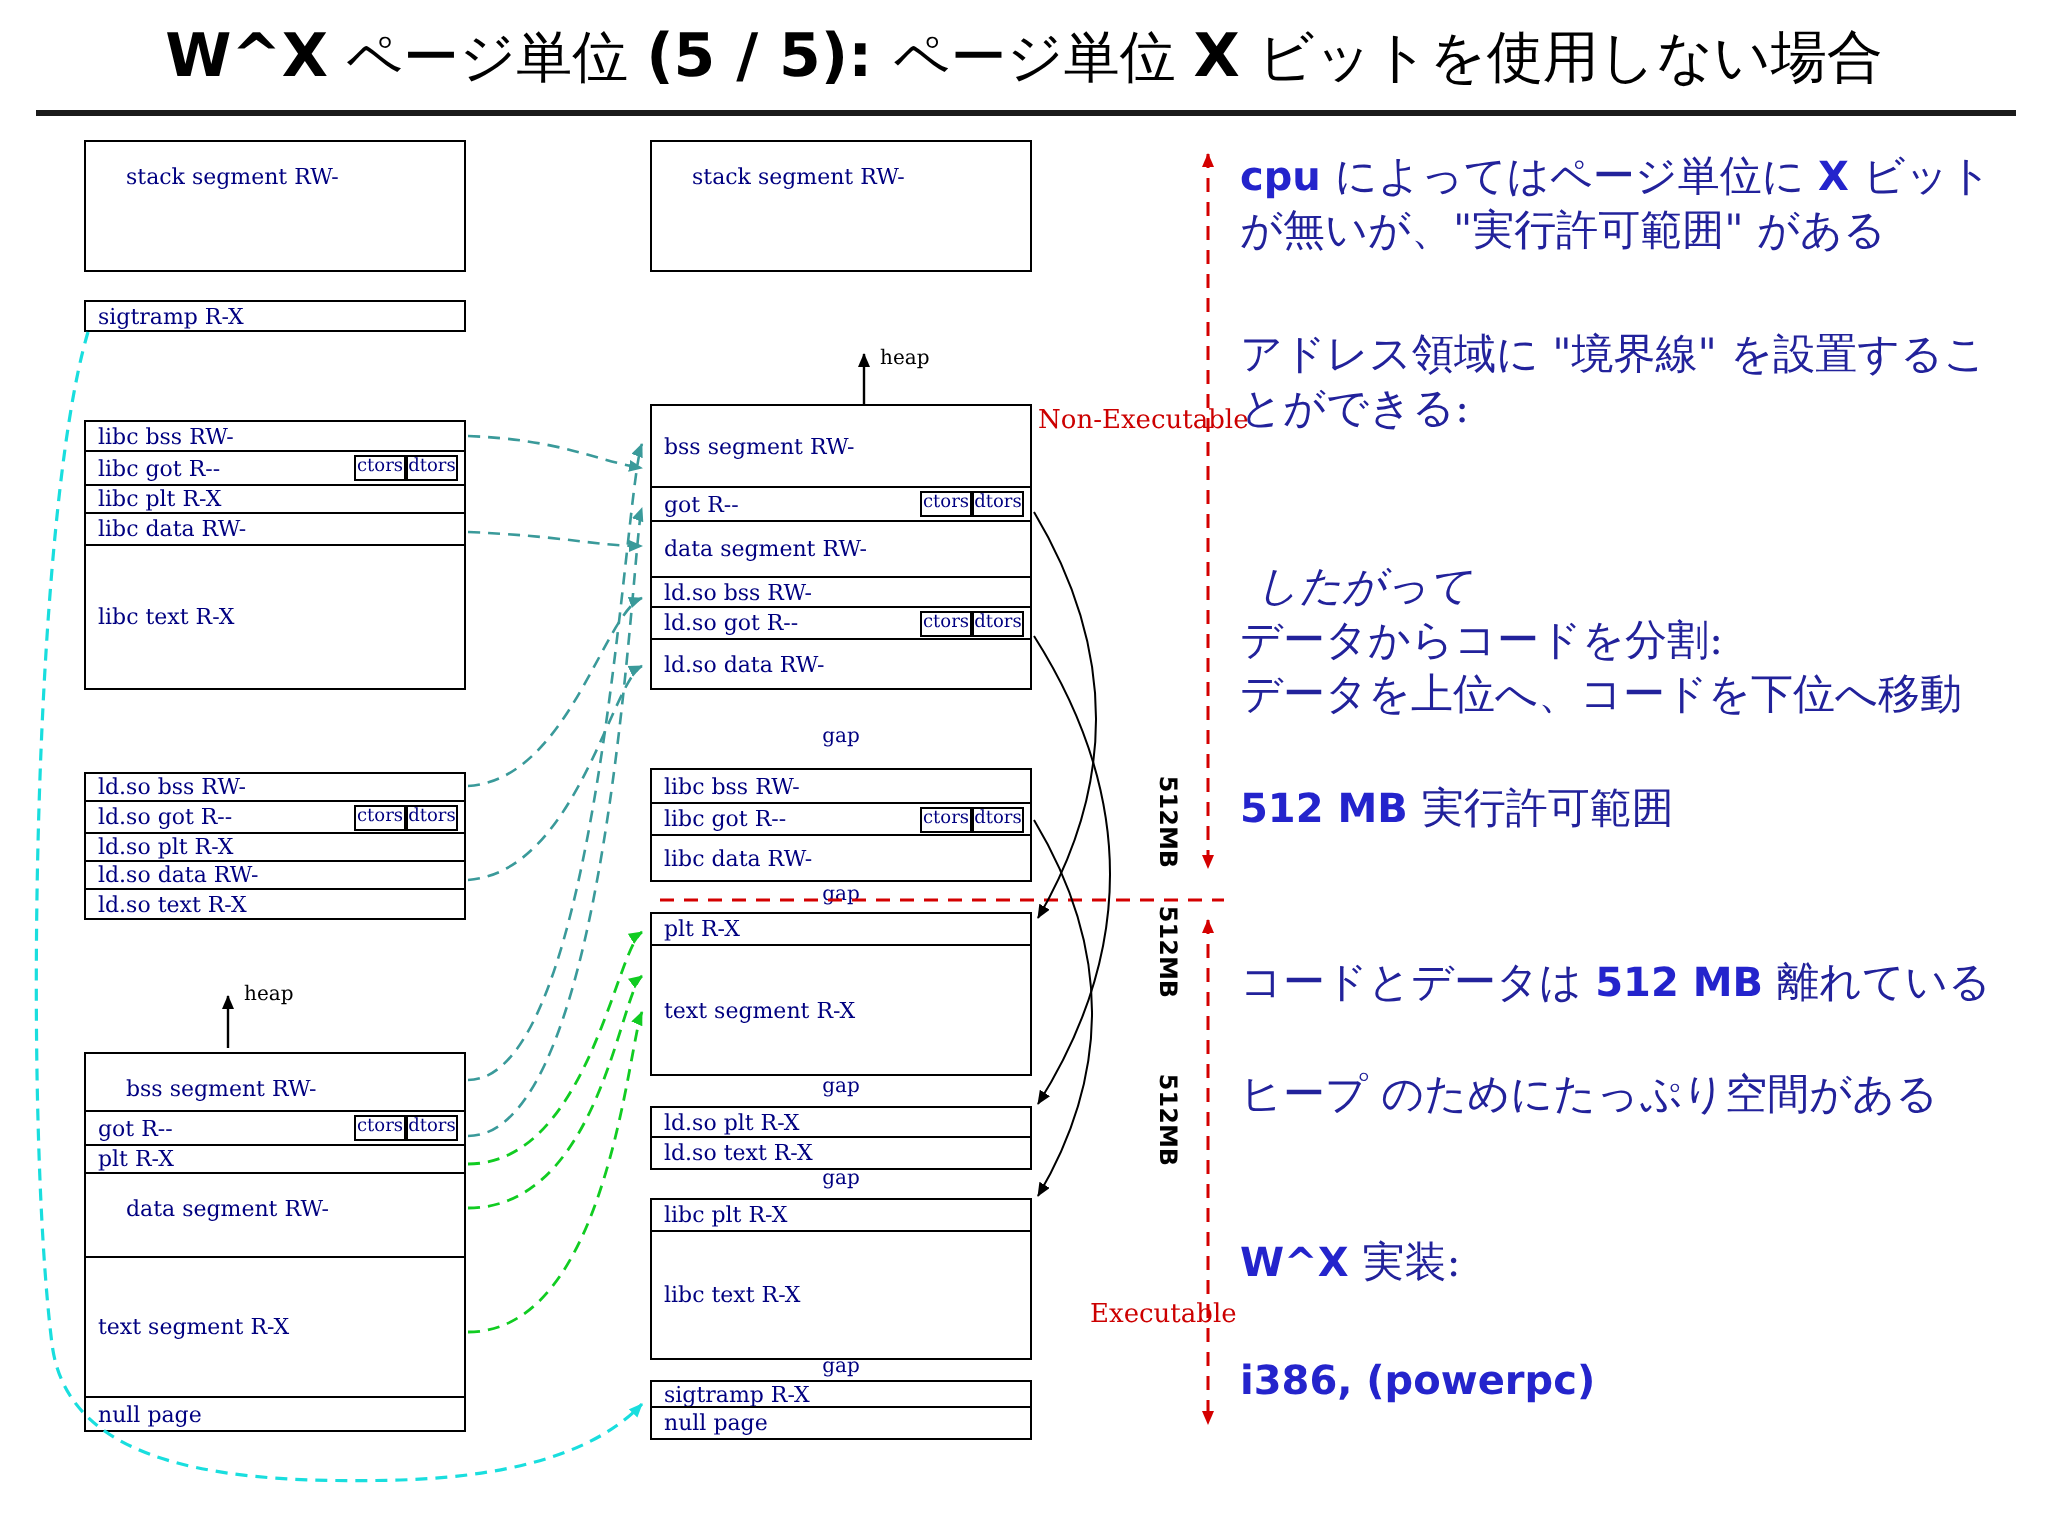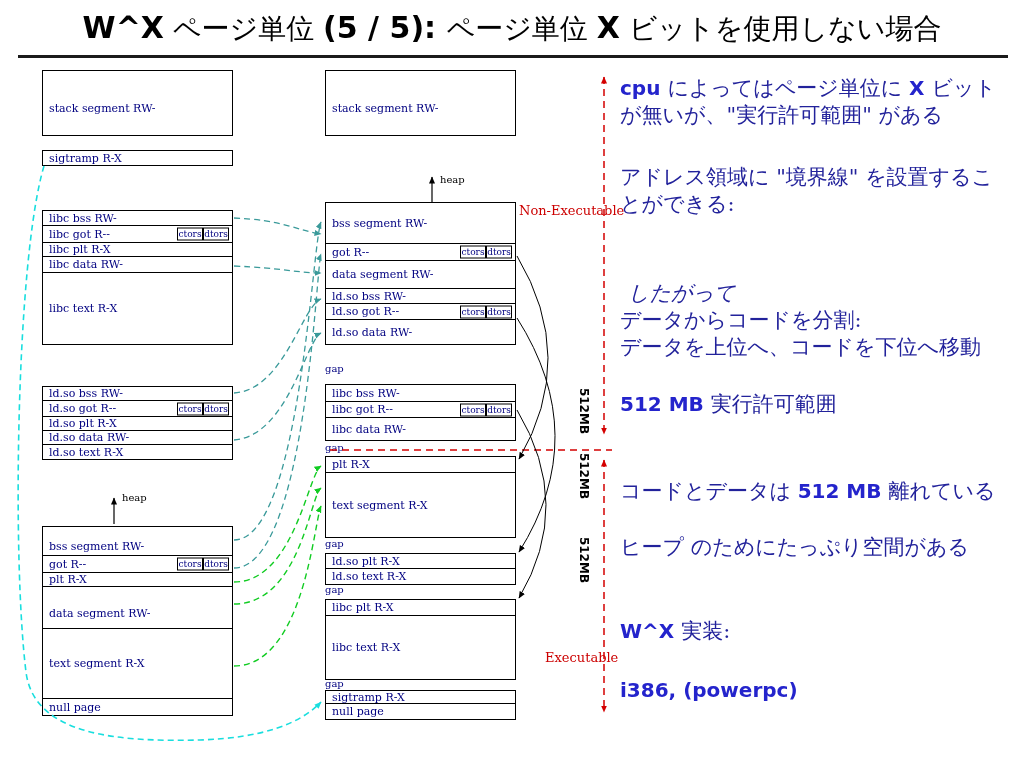--- a/index.html
+++ b/index.html
@@ -9,29 +9,29 @@
 
   .title { position:absolute; top:10px; left:0; width:100%; text-align:center; color:#000; white-space:nowrap; }
   .title .seg-latin { font-family:"DejaVu Sans",sans-serif; font-weight:bold; font-size:30px; }
   .title .seg-jp    { font-family:"DejaVu Serif",serif; font-size:28px; }
 
   .rule { position:absolute; top:55px; left:18px; width:990px; border-top:3px solid #1b1b1b; }
 
   #diagram { position:absolute; left:0; top:0; width:1024px; height:768px; z-index:1; }
 
   .mem-box { position:absolute; border:1px solid #000; background:#fff; display:flex; align-items:center; }
-  .mem-box.va-top { align-items:center; }
+  .mem-box.va-top { align-items:flex-start;padding-left:14px; }
   .mem-box.va-top .mem-label { padding-top:11px; }
   .mem-label { font-family:"DejaVu Serif",serif; font-size:11px; color:#000080; padding-left:6px; white-space:nowrap; }
 
   .tag-box { position:absolute; top:50%; transform:translateY(-50%); width:26px; height:13px;
              border:1px solid #000; background:#fff; font-family:"DejaVu Serif",serif;
              font-size:9px; color:#000080; text-align:center; line-height:11px; }
 
-  .gap-label  { position:absolute; font-family:"DejaVu Serif",serif; font-size:10px; line-height:1; color:#000080; z-index:2; }
+  .gap-label  { position:absolute; text-align:center; font-family:"DejaVu Serif",serif; font-size:10px; line-height:1; color:#000080; z-index:2; }
   .heap-label { position:absolute; font-family:"DejaVu Serif",serif; font-size:10px; color:#000; z-index:2; }
 
   #overlay { position:absolute; left:0; top:0; z-index:6; pointer-events:none; }
   .red-dash  { stroke:#d40000; stroke-width:1.5; stroke-dasharray:7 5; }
   .arc       { stroke:#000; stroke-width:1; fill:none; }
   .heap-line { stroke:#000; stroke-width:1.2; }
   .teal-dash  path { stroke:#3a9a9a; stroke-width:1.3; stroke-dasharray:6 4; fill:none; }
   .green-dash path { stroke:#11cc22; stroke-width:1.4; stroke-dasharray:6 4; fill:none; }
   .cyan-dash  path { stroke:#19dede; stroke-width:1.6; stroke-dasharray:6 4; fill:none; }
 

